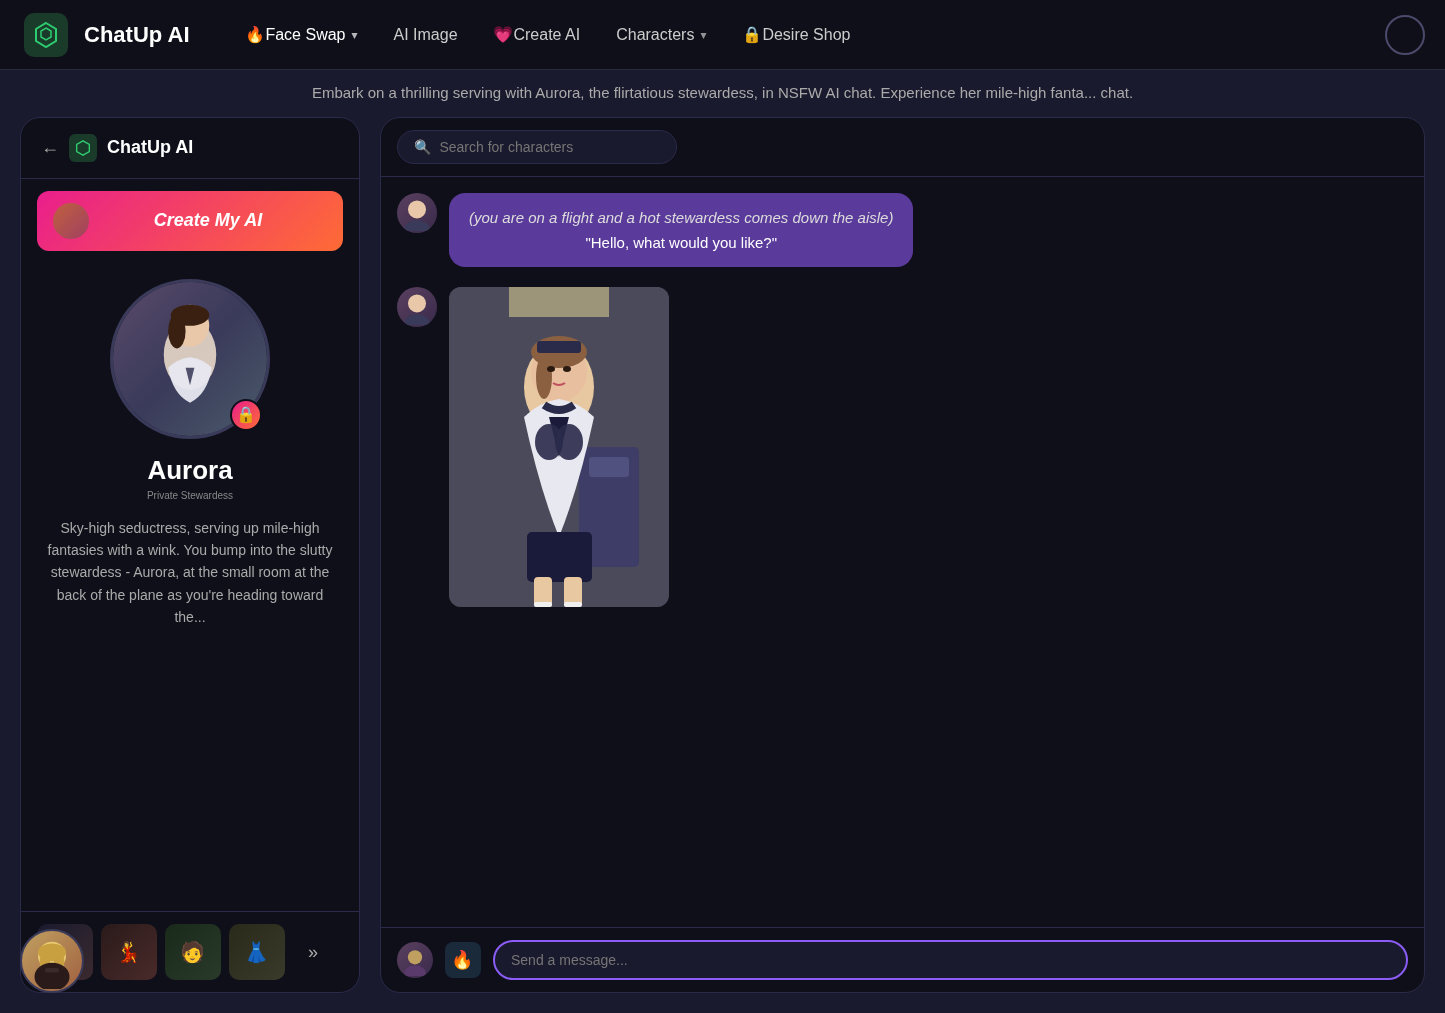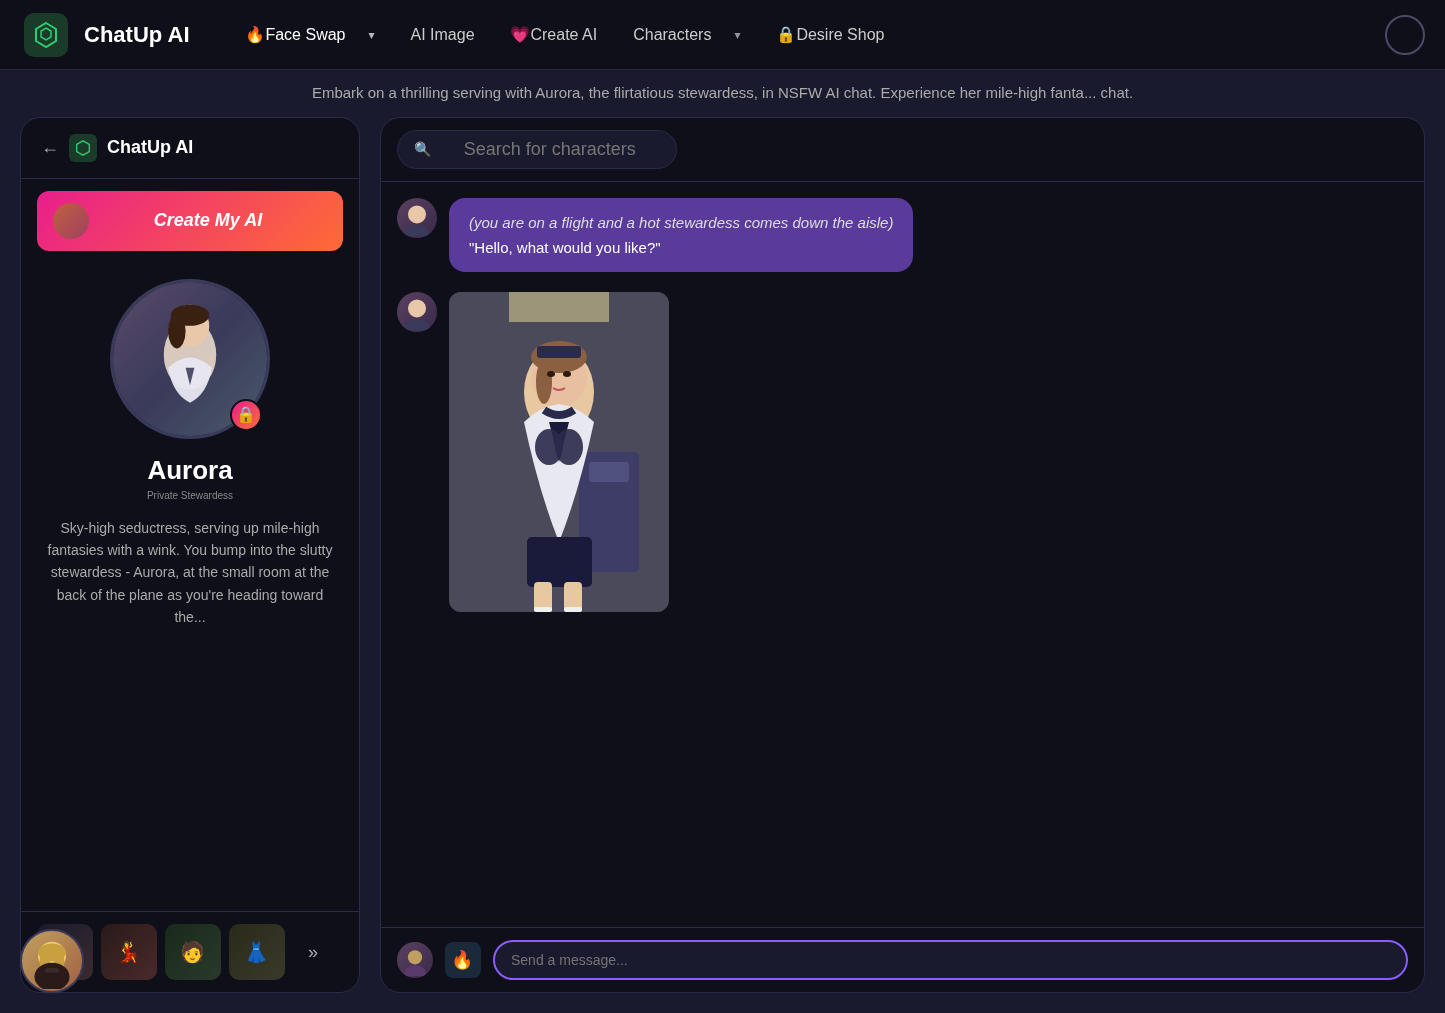--- a/index.html
+++ b/index.html
@@ -43,21 +43,21 @@
     }
     .nav-items {
       display: flex;
       align-items: center;
       gap: 4px;
       flex: 1;
     }
     .nav-item {
       display: flex;
       align-items: center;
-      gap: 23px;
+      gap: 6px;
       padding: 8px 16px;
       border-radius: 8px;
       cursor: pointer;
       font-size: 16px;
       font-weight: 500;
       color: #ccc;
       white-space: nowrap;
       justify-content: center;
     }
     .nav-item .chevron { font-size: 12px; opacity: 0.7; }
@@ -284,39 +284,39 @@
       padding: 8px 16px;
       width: 280px;
       border: 1px solid #2a2a4a;
     }
     .search-icon { color: #888; font-size: 14px; }
     .search-input {
       background: transparent;
       border: none;
       outline: none;
       color: #ffffff;
-      font-size: 18px;
+      font-size: 14px;
       width: 100%;
-      text-align: center;
     }
 
     
     .chat-messages {
       flex: 1;
       padding: 16px;
       overflow-y: auto;
       display: flex;
       flex-direction: column;
       gap: 20px;
     }
 
     .message-row {
       display: flex;
       gap: 12px;
       align-items: flex-start;
+      text-align: center;
     }
     .msg-avatar {
       width: 40px;
       height: 40px;
       border-radius: 50%;
       background: #2a2a4a;
       overflow: hidden;
       flex-shrink: 0;
     }
     .msg-avatar-inner {

